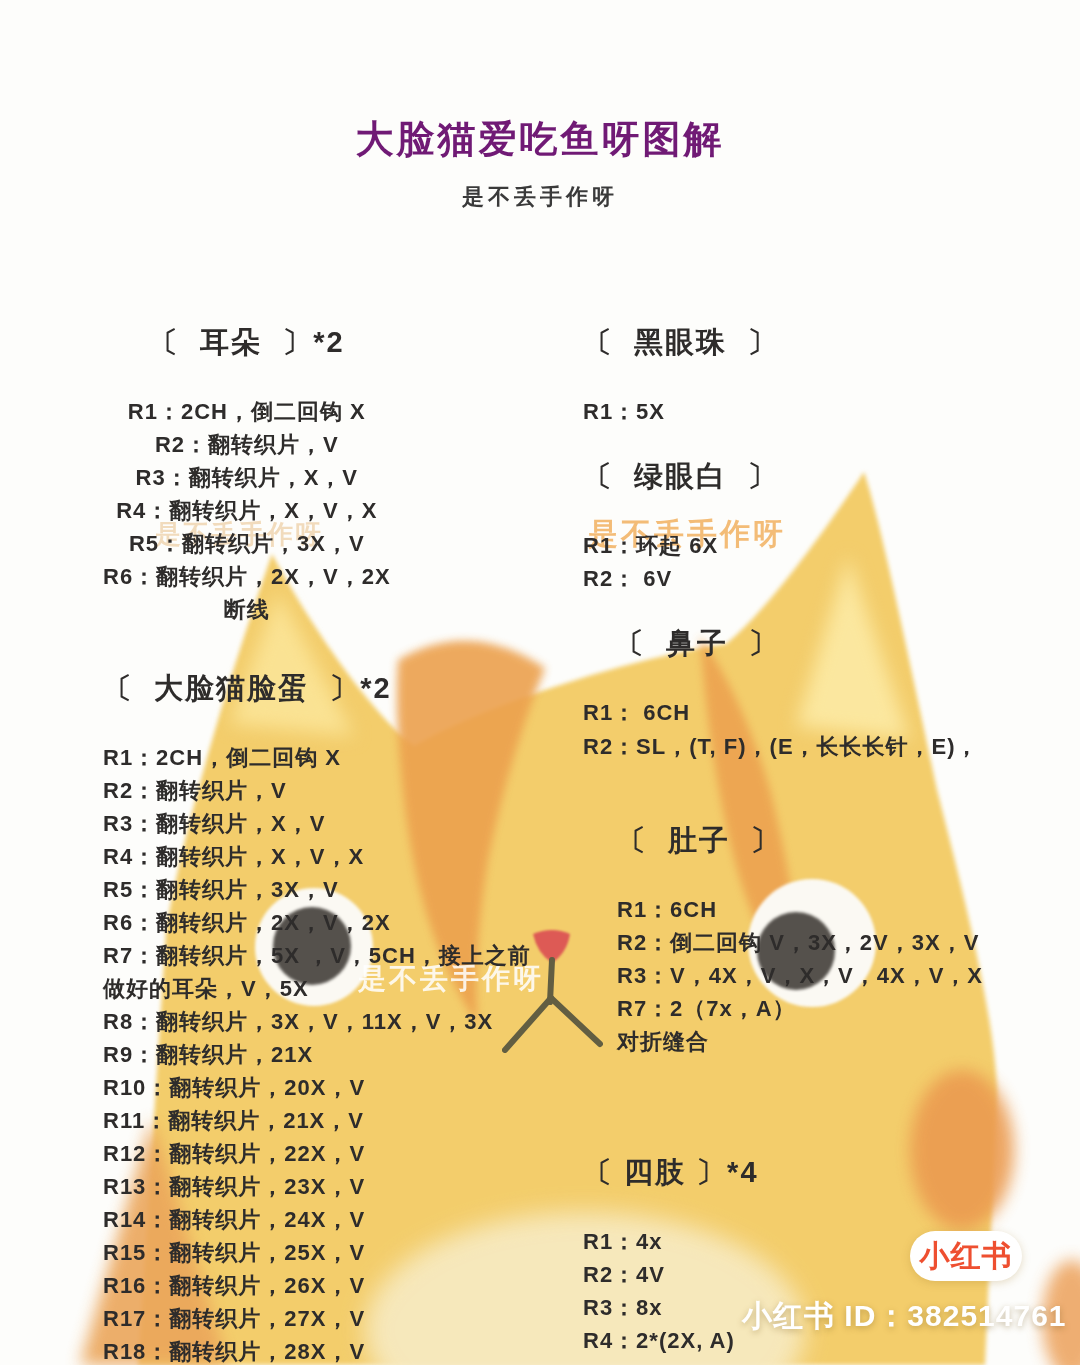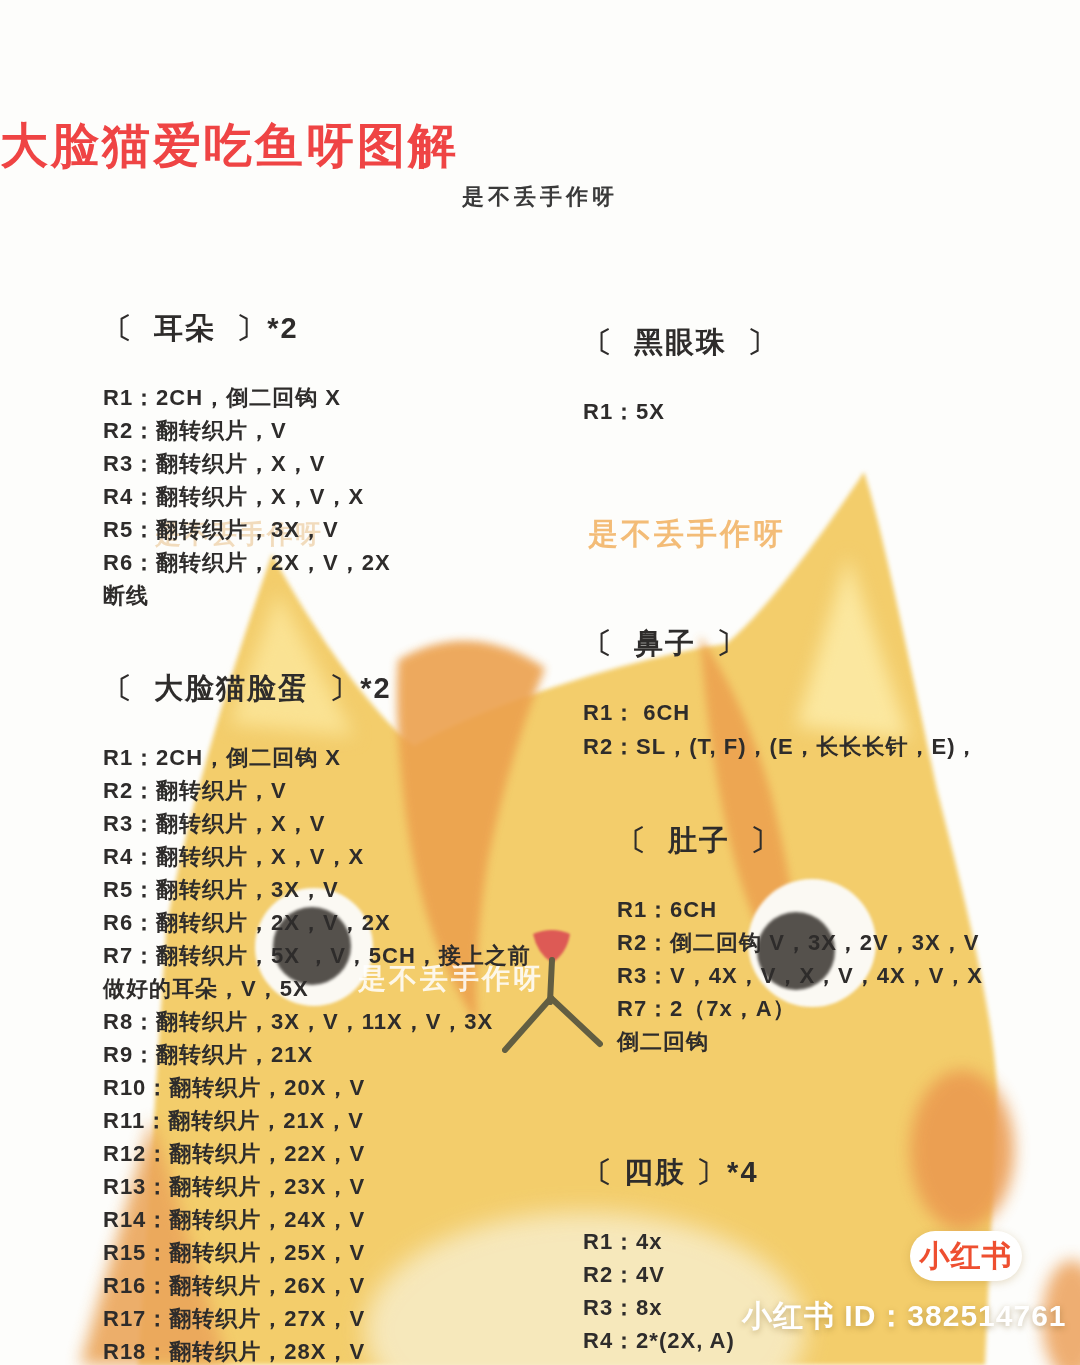--- a/index.html
+++ b/index.html
@@ -4,31 +4,31 @@
 <style>
   html,body{margin:0;padding:0;}
   body{width:1080px;height:1365px;overflow:hidden;
        font-family:"Liberation Sans","DejaVu Sans",sans-serif;}
   .stage{position:relative;width:1080px;height:1365px;background:#fdfdfb;overflow:hidden;}
 
   
   .cat-svg{position:absolute;left:0;top:0;z-index:0;}
 
   
-  .title{position:absolute;left:0;top:114px;width:1080px;text-align:left;
-         font-size:48px;font-weight:bold;color:#ef4444;letter-spacing:3px;z-index:2;}
+  .title{position:absolute;left:0;top:114px;width:1080px;text-align:center;
+         font-size:38px;font-weight:bold;color:#701a75;letter-spacing:3px;z-index:2;}
   .subtitle{position:absolute;left:0;top:182px;width:1080px;text-align:center;
          font-size:22px;font-weight:bold;color:#3a3a3a;letter-spacing:4px;z-index:2;}
 
   
   .sec{position:absolute;z-index:2;color:#2e2c2b;font-weight:bold;white-space:pre;}
   .sec .hdr{font-size:29px;line-height:33px;letter-spacing:2px;}
   .sec .pline{font-size:22px;line-height:33px;letter-spacing:1px;}
   .sec-nose .pline{line-height:34px;}
-  .sec-nose .hdr{line-height:34px;}
+  .sec-nose .hdr{line-height:34px;margin-left:32px;}
 
   
   .wm{position:absolute;font-weight:bold;white-space:nowrap;z-index:1;}
   .wm-left{left:155px;top:517px;font-size:26px;color:#e9c089;opacity:.55;letter-spacing:2px;}
   .wm-right{left:588px;top:514px;font-size:30px;color:#f2b160;opacity:.85;letter-spacing:3px;}
   .wm-mid{left:358px;top:960px;font-size:28px;color:#ffffff;opacity:.85;letter-spacing:3px;}
 
   
   .badge{position:absolute;left:910px;top:1231px;width:112px;height:50px;z-index:3;
          background:#ffffff;border-radius:26px;display:flex;align-items:center;justify-content:center;
@@ -82,44 +82,48 @@
     <g stroke="#625e42" stroke-width="6" stroke-linecap="round" fill="none" style="filter:blur(0.6px)">
       <path d="M 552 960 L 550 1002"></path>
       <path d="M 551 998 L 505 1050"></path>
       <path d="M 551 998 L 600 1044"></path>
     </g>
   </svg>
 
   <div class="title">大脸猫爱吃鱼呀图解</div>
   <div class="subtitle">是不丢手作呀</div>
 
-  <div class="sec" style="left:103px;top:276px;">
+  <div class="sec" style="left:103px;top:290px;text-align:center;">
     <div class="hdr">〔  耳朵  〕*2</div>
     <div><div class="pline">R1：2CH，倒二回钩 X</div><div class="pline">R2：翻转织片，V</div><div class="pline">R3：翻转织片，X，V</div><div class="pline">R4：翻转织片，X，V，X</div><div class="pline">R5：翻转织片，3X，V</div><div class="pline">R6：翻转织片，2X，V，2X</div><div class="pline">断线</div></div>
   </div>
 
   <div class="sec" style="left:103px;top:636px;">
     <div class="hdr">〔  大脸猫脸蛋  〕*2</div>
     <div><div class="pline">R1：2CH，倒二回钩 X</div><div class="pline">R2：翻转织片，V</div><div class="pline">R3：翻转织片，X，V</div><div class="pline">R4：翻转织片，X，V，X</div><div class="pline">R5：翻转织片，3X，V</div><div class="pline">R6：翻转织片，2X，V，2X</div><div class="pline">R7：翻转织片，5X ，V，5CH，接上之前</div><div class="pline">做好的耳朵，V，5X</div><div class="pline">R8：翻转织片，3X，V，11X，V，3X</div><div class="pline">R9：翻转织片，21X</div><div class="pline">R10：翻转织片，20X，V</div><div class="pline">R11：翻转织片，21X，V</div><div class="pline">R12：翻转织片，22X，V</div><div class="pline">R13：翻转织片，23X，V</div><div class="pline">R14：翻转织片，24X，V</div><div class="pline">R15：翻转织片，25X，V</div><div class="pline">R16：翻转织片，26X，V</div><div class="pline">R17：翻转织片，27X，V</div><div class="pline">R18：翻转织片，28X，V</div></div>
   </div>
 
   <div class="sec" style="left:583px;top:290px;">
     <div class="hdr">〔  黑眼珠  〕</div>
     <div><div class="pline">R1：5X</div></div>
   </div>
 
+  <div class="sec" style="left:583px;top:424px;">
+    <div class="hdr">〔  绿眼白  〕</div>
+    <div><div class="pline">R1：环起 6X</div><div class="pline">R2： 6V</div></div>
+  </div>
 
   <div class="sec sec-nose" style="left:583px;top:590px;">
     <div class="hdr">〔  鼻子  〕</div>
     <div><div class="pline">R1： 6CH</div><div class="pline">R2：SL，(T, F)，(E，长长长针，E)，</div></div>
   </div>
 
   <div class="sec" style="left:583px;top:788px;margin-left:34px;">
     <div class="hdr">〔  肚子  〕</div>
-    <div><div class="pline">R1：6CH</div><div class="pline">R2：倒二回钩 V，3X，2V，3X，V</div><div class="pline">R3：V，4X，V，X，V，4X，V，X</div><div class="pline">R7：2（7x，A）</div><div class="pline">倒二回钩</div></div>
+    <div><div class="pline">R1：6CH</div><div class="pline">R2：倒二回钩 V，3X，2V，3X，V</div><div class="pline">R3：V，4X，V，X，V，4X，V，X</div><div class="pline">R7：2（7x，A）</div><div class="pline">对折缝合</div></div>
   </div>
 
   <div class="sec" style="left:583px;top:1120px;">
     <div class="hdr">〔 四肢 〕*4</div>
     <div><div class="pline">R1：4x</div><div class="pline">R2：4V</div><div class="pline">R3：8x</div><div class="pline">R4：2*(2X, A)</div><div class="pline">R5：6x</div></div>
   </div>
 
   <div class="wm wm-left">是不丢手作呀</div>
   <div class="wm wm-right">是不丢手作呀</div>
   <div class="wm wm-mid">是不丢手作呀</div>

